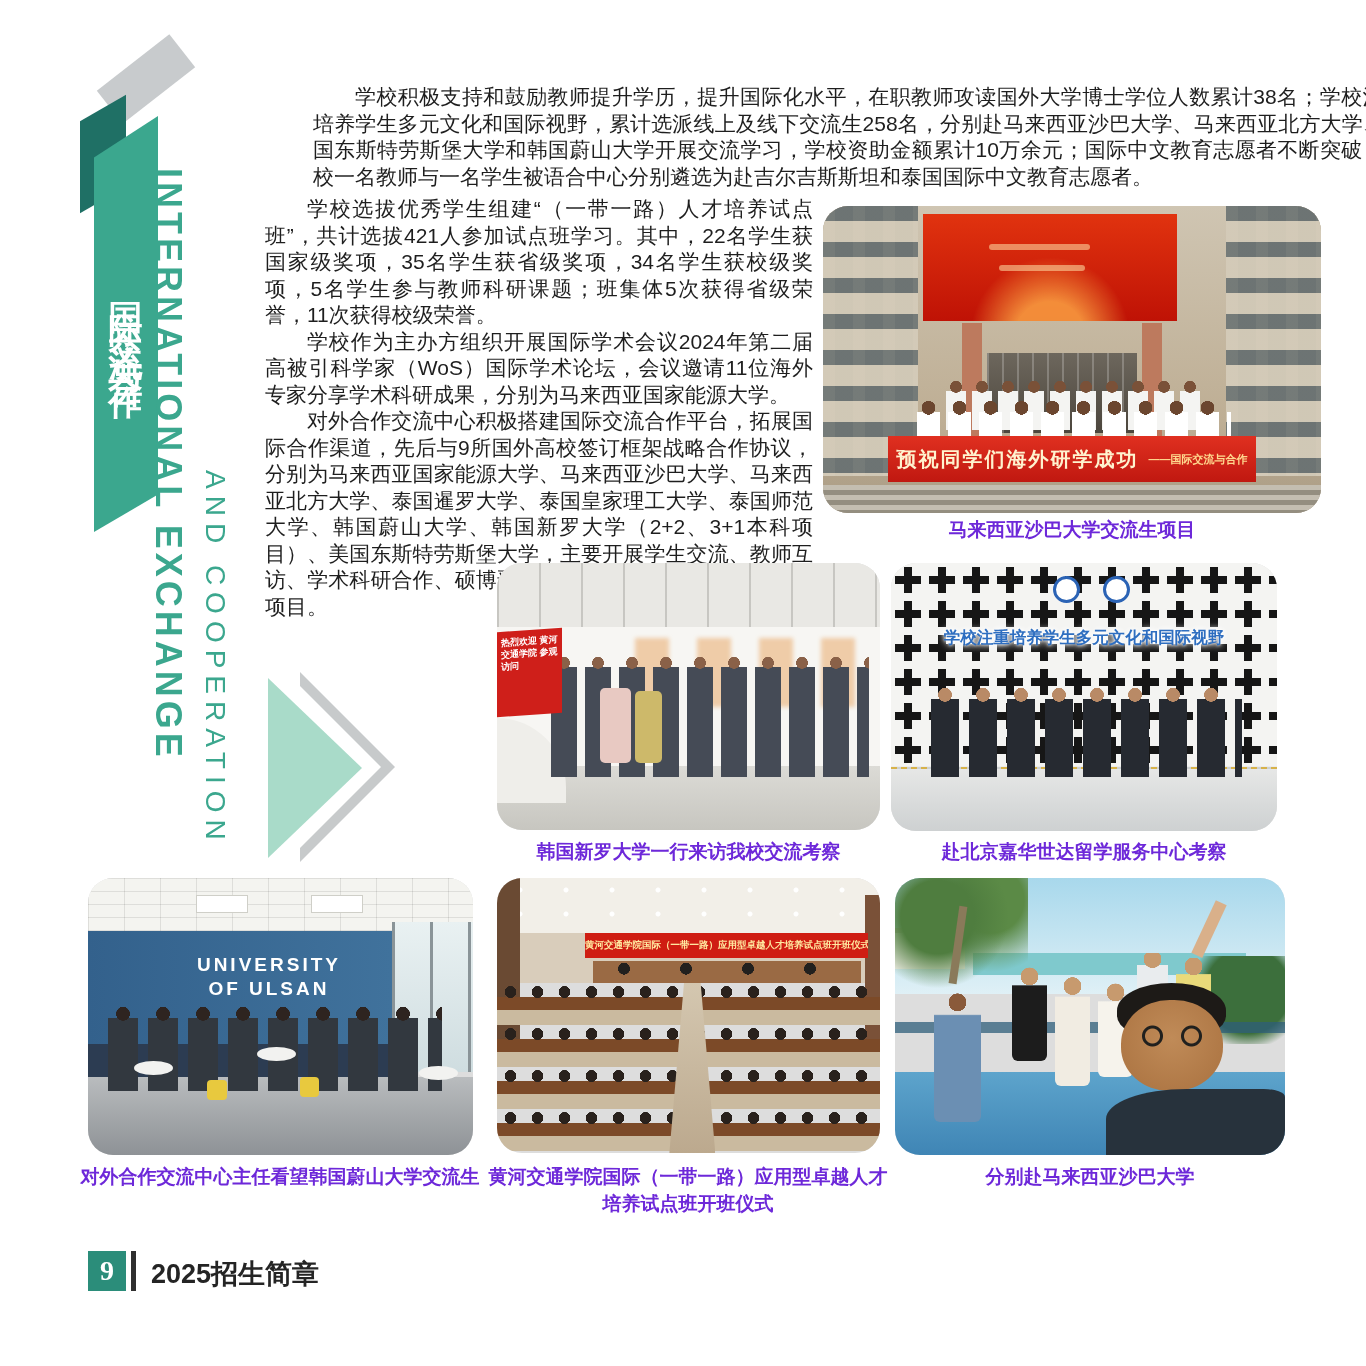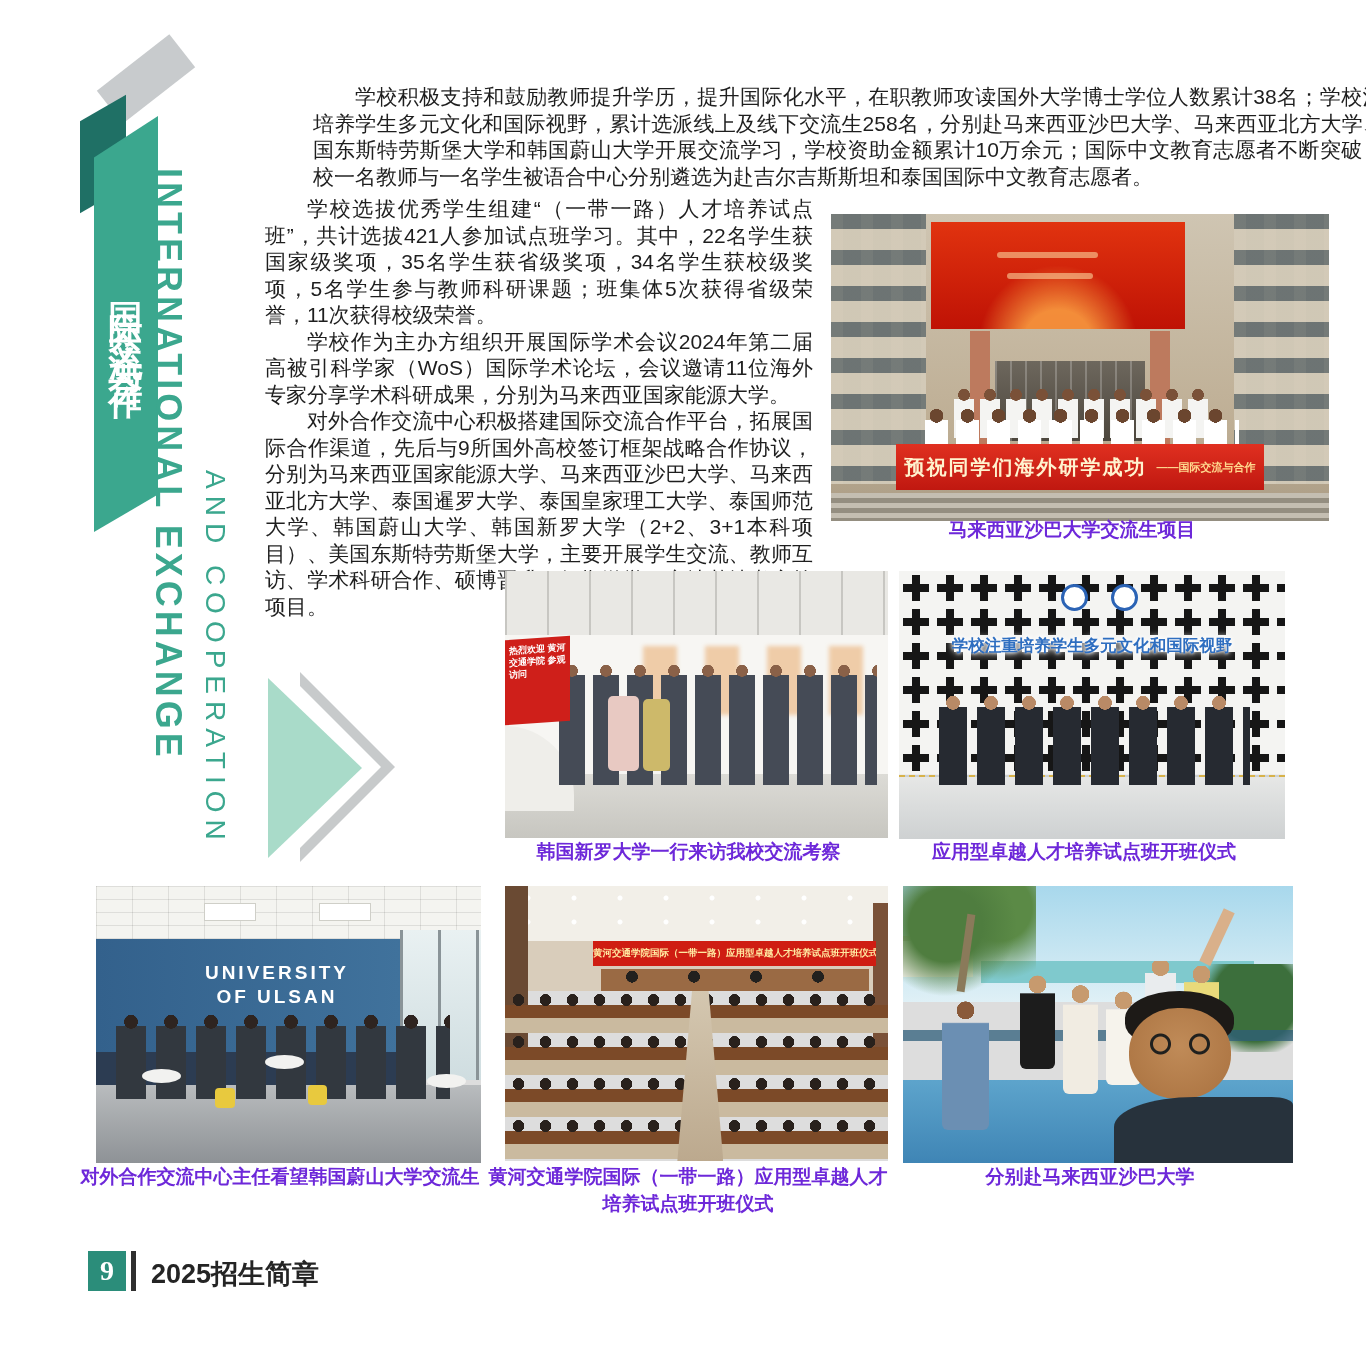--- a/index.html
+++ b/index.html
@@ -24,21 +24,21 @@
   .tri-g{left:300px;top:672px;width:95px;height:190px;background:#c7cacb;}
   .tri-w{left:286px;top:672px;width:95px;height:190px;background:#ffffff;}
   .tri-m{left:268px;top:678px;width:94px;height:180px;background:#a9dbc9;}
 
   
   .p{font-size:21px;line-height:26.5px;text-align:justify;margin:0;text-indent:2em;z-index:1;}
   .p1{position:absolute;left:273px;top:84px;width:1092px;margin-left:40px;}
   .col{position:absolute;left:265px;top:196px;width:548px;z-index:1;}
 
   
-  .photo{position:absolute;overflow:hidden;z-index:2;background:#ddd;margin:8px;}
+  .photo{position:absolute;overflow:hidden;z-index:2;background:#ddd;margin:0;border-radius:25px;}
   .caption{position:absolute;z-index:2;font-size:19px;font-weight:700;color:#6d28d9;
            text-align:center;line-height:27px;}
   .abs{position:absolute;}
   .crowd{position:absolute;background-repeat:repeat-x;background-image:
      radial-gradient(circle var(--hr,6px) at 50% 55%, var(--head) 97%, transparent 100%),
      linear-gradient(90deg, transparent 0 12%, var(--shirt) 12% 88%, transparent 88% 100%);
      background-size:var(--tw,30px) 16px, var(--tw,30px) calc(100% - 13px);
      background-position:0 0,0 13px;}
 
   
@@ -223,21 +223,21 @@
       </defs>
       <rect width="100%" height="100%" fill="#f4f4f2"></rect>
       <rect width="100%" height="100%" fill="url(#plus)"></rect>
     </svg>
     <div class="abs ph3-logo" style="left:42%;"></div>
     <div class="abs ph3-logo" style="left:55%;"></div>
     <div class="abs ph3-title">学校注重培养学生多元文化和国际视野</div>
     <div class="crowd ph3-crowd"></div>
     <div class="abs ph3-floor"></div>
   </figure>
-  <div class="caption" style="left:891px;top:838px;width:386px;">应用型卓越人才培养试点班开班仪式</div>
+  <div class="caption" style="left:891px;top:838px;width:386px;">赴北京嘉华世达留学服务中心考察</div>
 
   <figure class="photo ph4">
     <div class="abs ph4-ceil"></div>
     <div class="abs ph4-light" style="left:28%;"></div>
     <div class="abs ph4-light" style="left:58%;"></div>
     <div class="abs ph4-wall"></div>
     <div class="abs ph4-window"></div>
     <div class="abs ph4-floor"></div>
     <div class="abs ph4-bench"></div>
     <div class="abs ph4-walltext">

